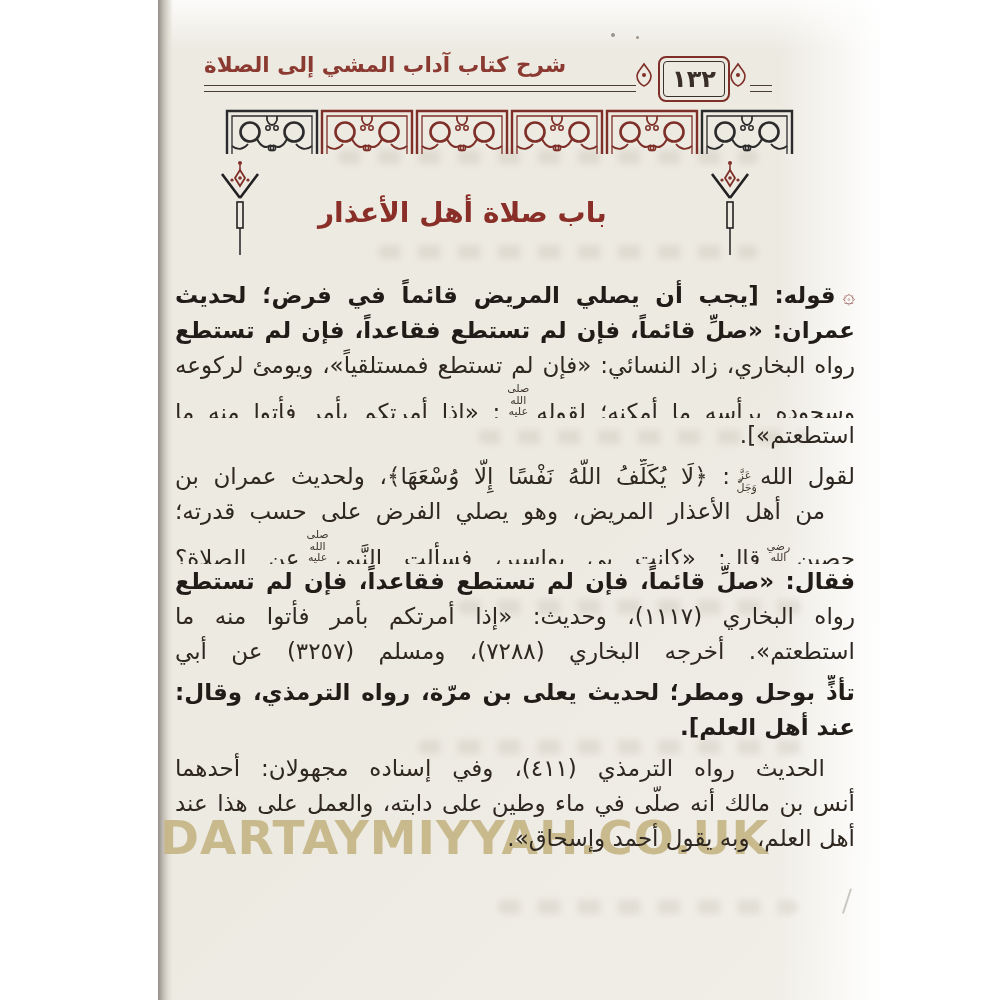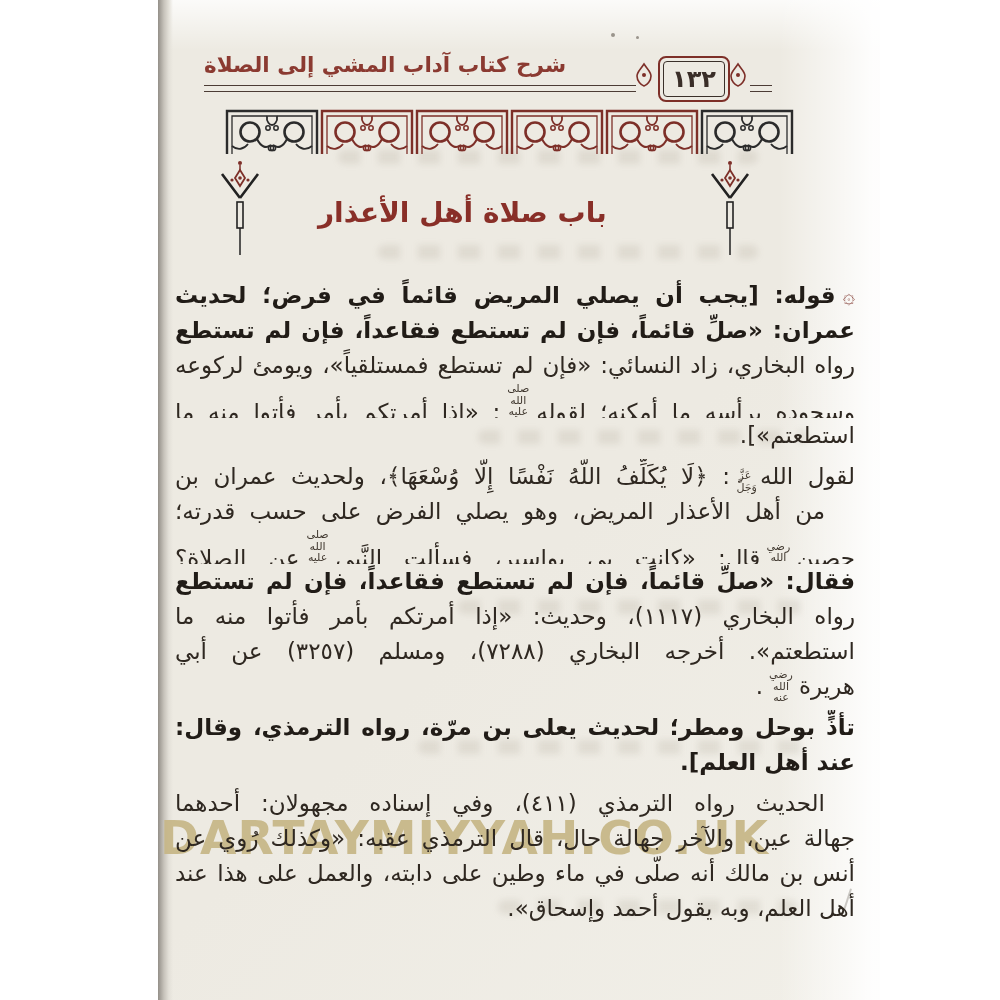--- a/index.html
+++ b/index.html
@@ -142,29 +142,27 @@
         <span class="ln"><span>وسجوده برأسه ما أمكنه؛ لقوله</span><span class="hon">صلى الله عليه وسلم</span><span>: «إذا أمرتكم بأمر فأتوا منه ما</span></span>
         <span class="ln end">استطعتم»].</span>
       </p>
       <p>
         <span class="ln"><span>لقول الله</span><span class="hon azza">عَزَّ وَجَلَّ</span><span>: ﴿لَا يُكَلِّفُ اللَّهُ نَفْسًا إِلَّا وُسْعَهَا﴾، ولحديث عمران بن</span></span>
         <span class="ln ind">من أهل الأعذار المريض، وهو يصلي الفرض على حسب قدرته؛</span>
         <span class="ln"><span>حصين</span><span class="hon">رضي الله عنه</span><span>قال: «كانت بي بواسير، فسألت النَّبي</span><span class="hon">صلى الله عليه وسلم</span><span>عن الصلاة؟</span></span>
         <span class="ln b">فقال: «صلِّ قائماً، فإن لم تستطع فقاعداً، فإن لم تستطع فعلى جنب»».</span>
         <span class="ln">رواه البخاري (١١١٧)، وحديث: «إذا أمرتكم بأمر فأتوا منه ما</span>
         <span class="ln">استطعتم». أخرجه البخاري (٧٢٨٨)، ومسلم (٣٢٥٧) عن أبي</span>
-        <span class="ln end"><span>هريرة</span><span class="hon">رضي الله عنه</span><span>.</span></span>
       </p>
       <p>
         <span class="ln b">تأذٍّ بوحل ومطر؛ لحديث يعلى بن مرّة، رواه الترمذي، وقال: العمل عليه</span>
         <span class="ln b end">عند أهل العلم].</span>
       </p>
       <p>
         <span class="ln ind">الحديث رواه الترمذي (٤١١)، وفي إسناده مجهولان: أحدهما</span>
-        <span class="ln">جهالة عين، والآخر جهالة حال، قال الترمذي عقبه: «وكذلك رُوي عن</span>
         <span class="ln">أنس بن مالك أنه صلّى في ماء وطين على دابته، والعمل على هذا عند</span>
         <span class="ln end">أهل العلم، وبه يقول أحمد وإسحاق».</span>
       </p>
     </main>
 
     <div class="scratch"></div>
   </div>
 
   <div class="dust" style="left:601px;top:33px;width:4px;height:4px;"></div>
   <div class="dust" style="left:626px;top:36px;width:3px;height:3px;"></div>

